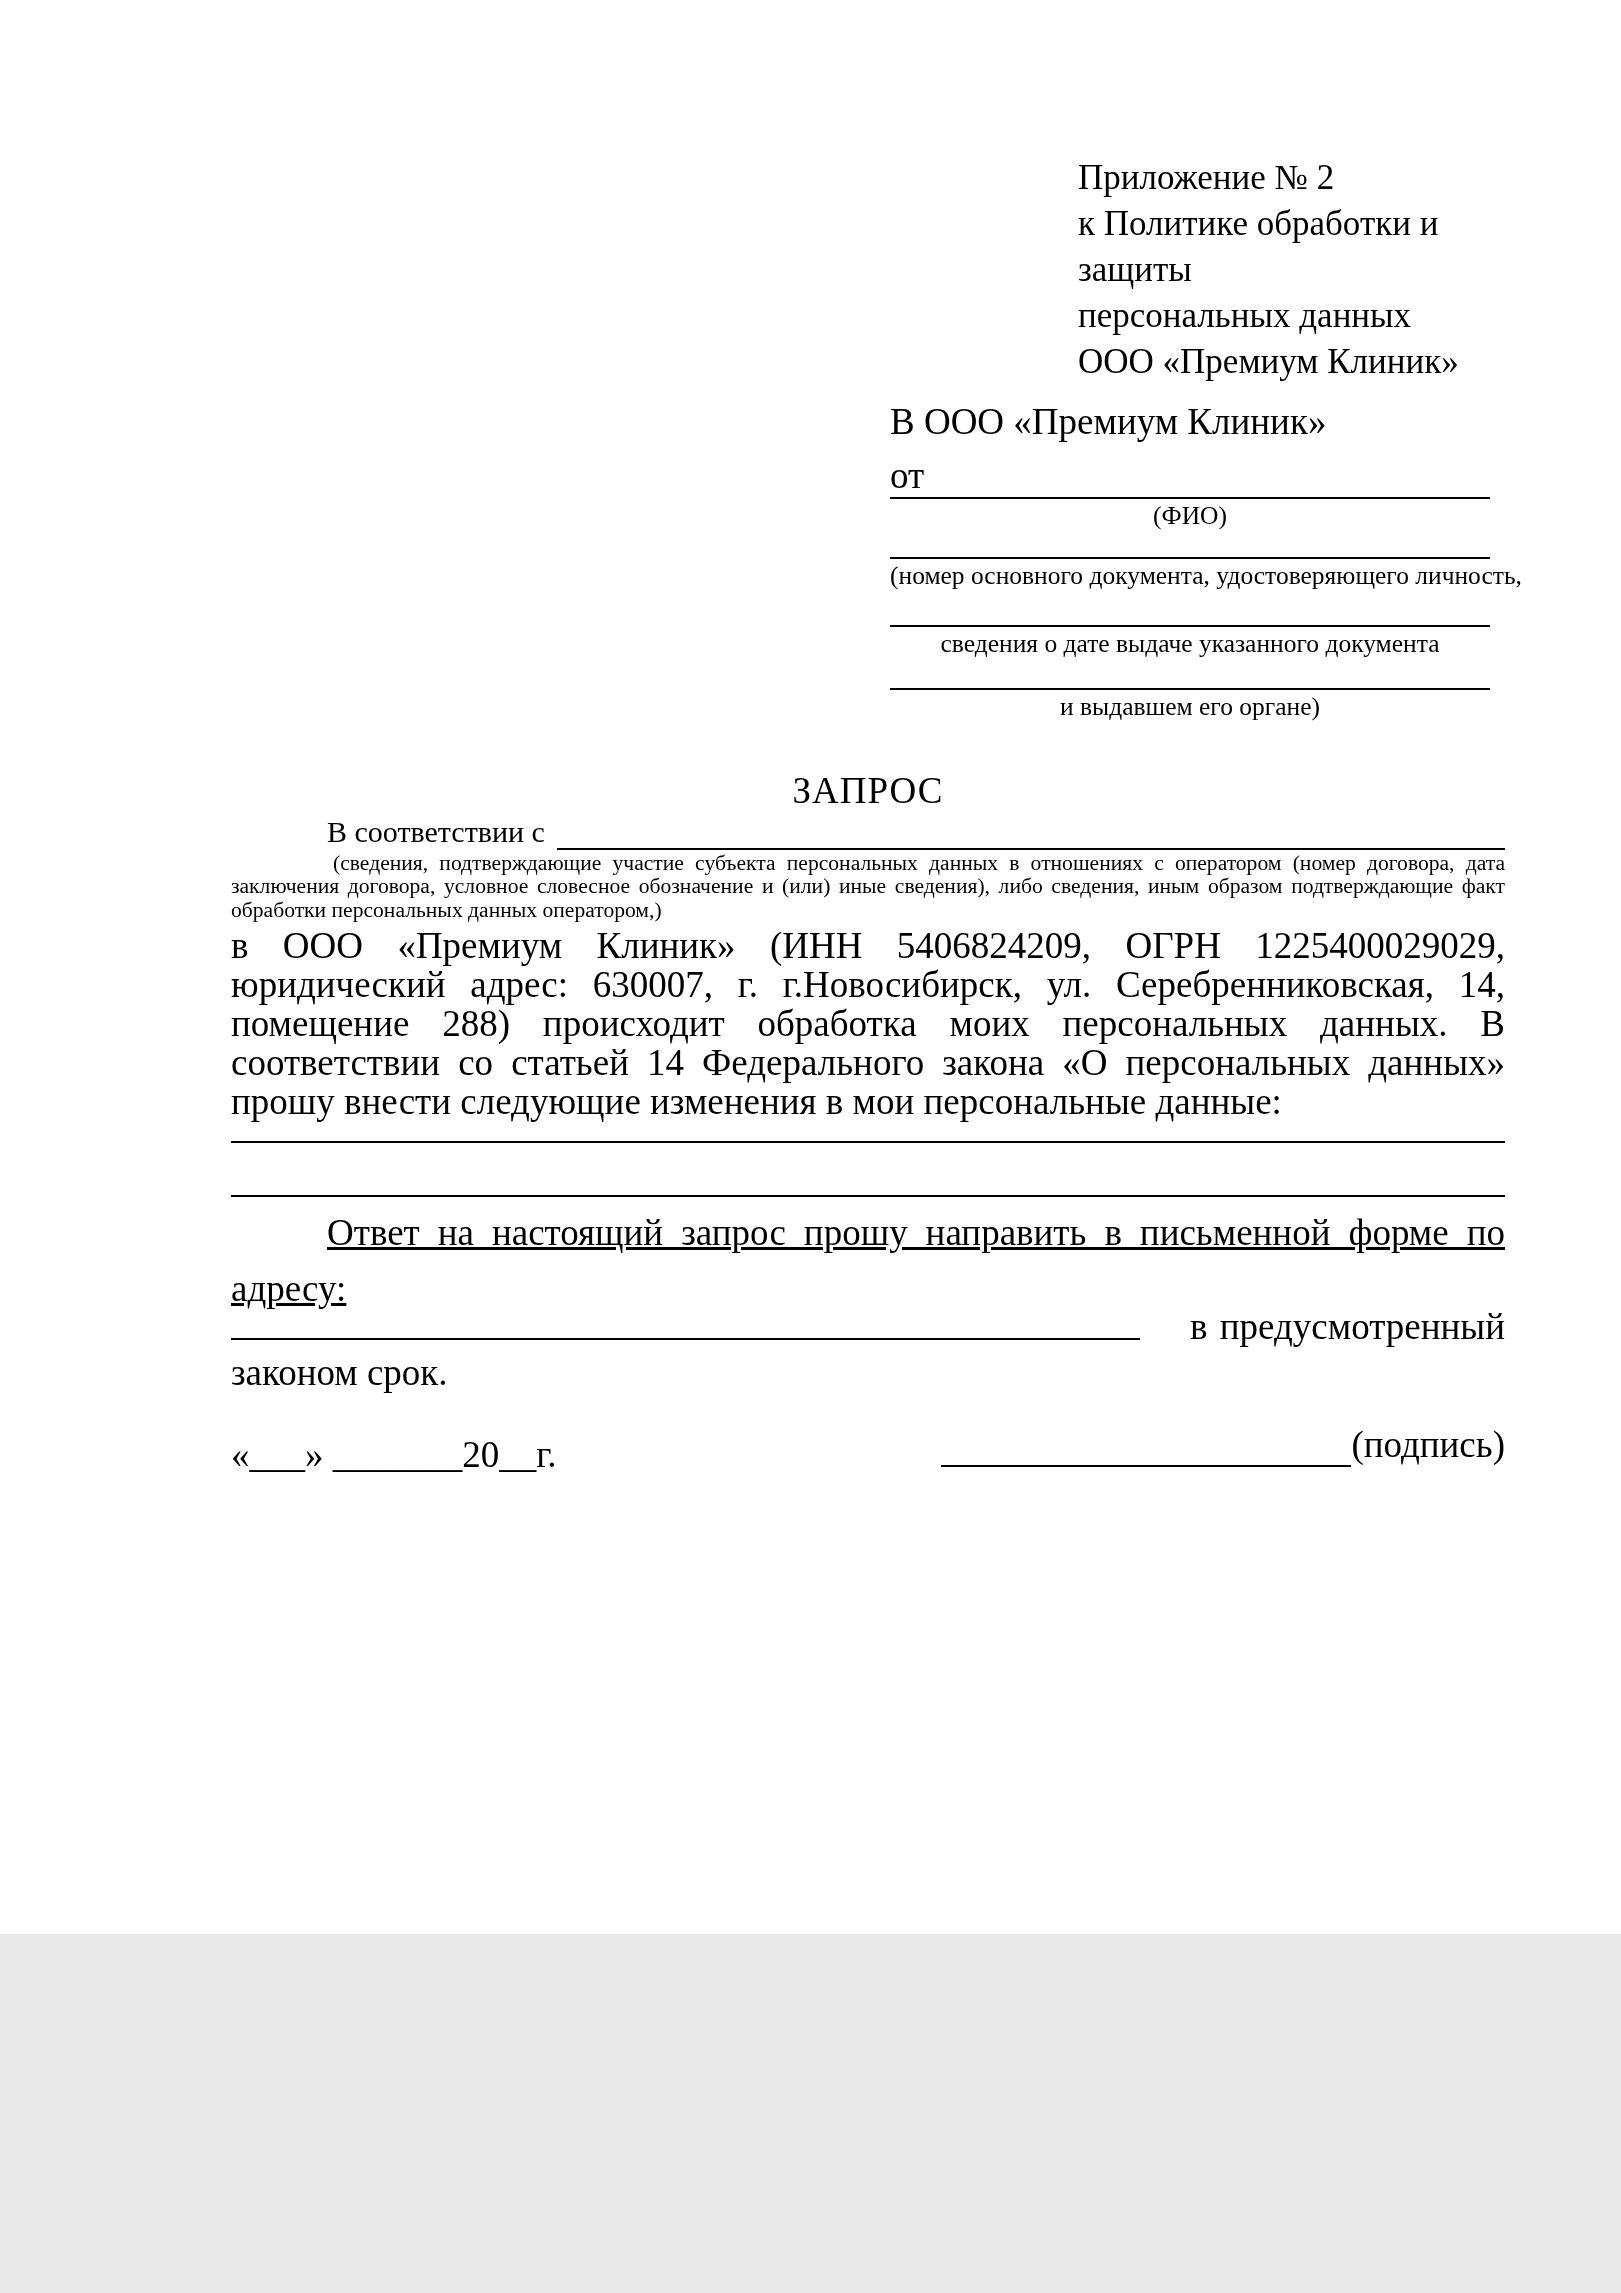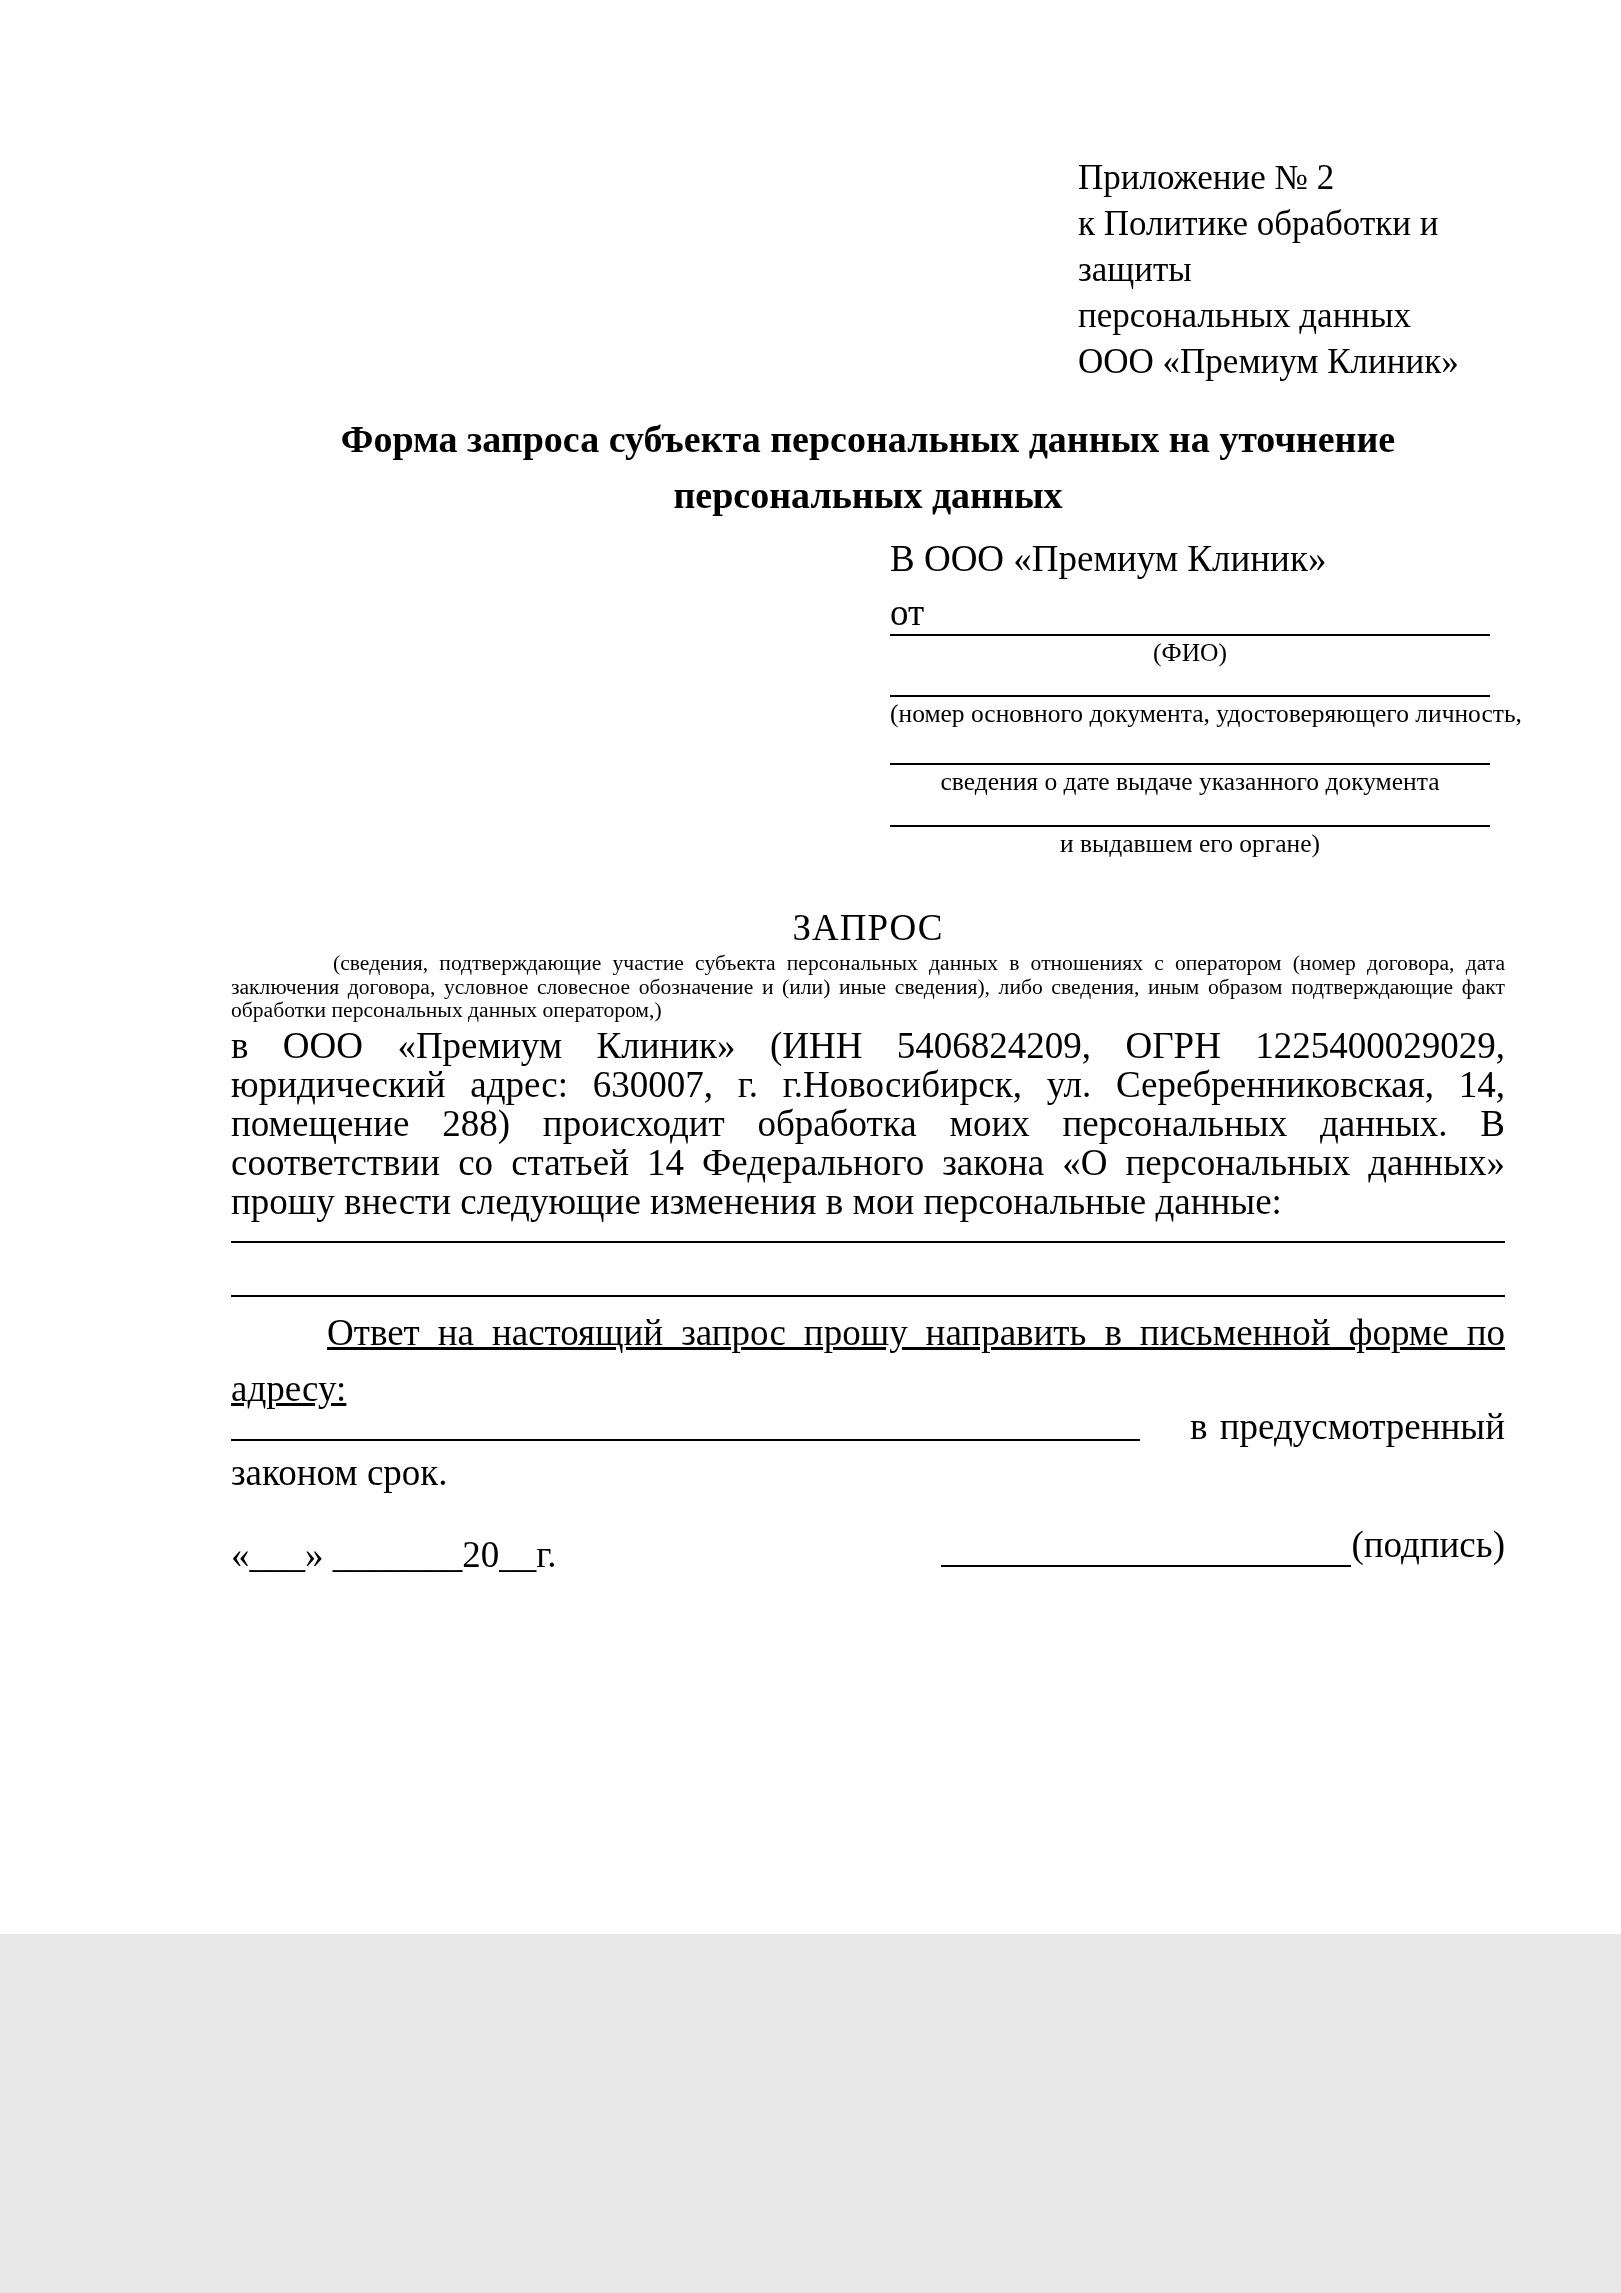--- a/index.html
+++ b/index.html
@@ -58,37 +58,40 @@
 
 <div class="page">
 
   <div class="annex">
     <div>Приложение № 2</div>
     <div>к Политике обработки и защиты</div>
     <div>персональных данных</div>
     <div>ООО «Премиум Клиник»</div>
   </div>
 
-  <div class="doc-title">Форма запроса субъекта персональных данных на уточнение персональных данных</div>
 
   <div class="addressee">
     <div class="addr-to">В ООО «Премиум Клиник»</div>
     <div class="addr-from">от</div>
     <div class="wline w1"></div>
     <div class="wlabel">(ФИО)</div>
     <div class="wline w2"></div>
     <div class="wlabel">(номер основного документа, удостоверяющего личность,</div>
     <div class="wline w3"></div>
     <div class="wlabel">сведения о дате выдаче указанного документа</div>
     <div class="wline w4"></div>
     <div class="wlabel">и выдавшем его органе)</div>
   </div>
 
   <div class="zapros">ЗАПРОС</div>
 
+  <div class="accordance">
+    <span class="acc-text">В соответствии с</span>
+    <span class="acc-fill"></span>
+  </div>
 
   <div class="note">(сведения, подтверждающие участие субъекта персональных данных в отношениях с оператором (номер договора, дата заключения договора, условное словесное обозначение и (или) иные сведения), либо сведения, иным образом подтверждающие факт обработки персональных данных оператором,)</div>
 
   <div class="body-par">в ООО «Премиум Клиник» (ИНН 5406824209, ОГРН 1225400029029, юридический адрес: 630007, г. г.Новосибирск, ул. Серебренниковская, 14, помещение 288) происходит обработка моих персональных данных. В соответствии со статьей 14 Федерального закона «О персональных данных» прошу внести следующие изменения в мои персональные данные:</div>
 
   <div class="blank1"></div>
   <div class="blank2"></div>
 
   <div class="reply1">Ответ на настоящий запрос прошу направить в письменной форме по адресу:</div>
   <div class="reply2">

